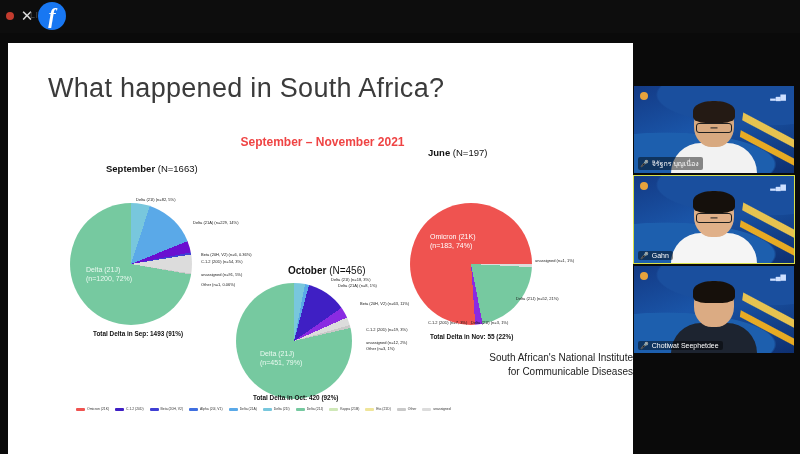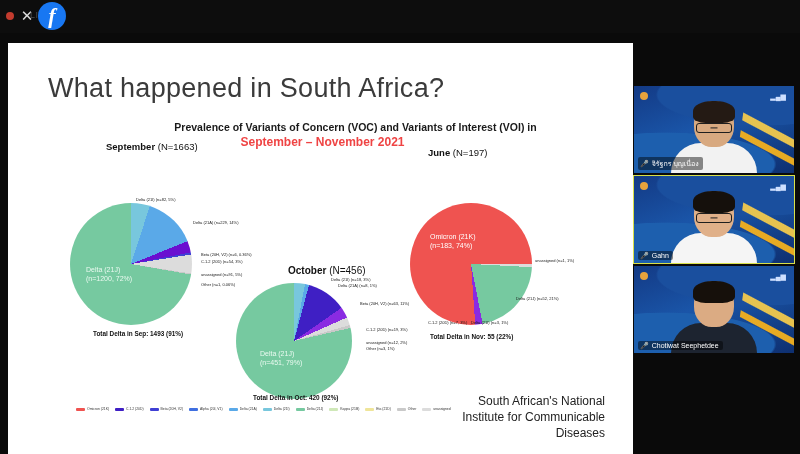--- a/index.html
+++ b/index.html
@@ -36,22 +36,22 @@
   .pie-title span { font-weight: normal; }
 
   .lbl { position: absolute; font-size: 3.6px; color: #1a1a1a; white-space: nowrap;
          line-height: 1.45; transform-origin: left top; }
   .total { position: absolute; font-size: 6.4px; font-weight: bold; color: #111; white-space: nowrap; }
   .inpie { position: absolute; font-size: 7px; color: #eafaf0; line-height: 1.35; white-space: nowrap; }
   .inpie.w { color: #fff; }
 
   .pie { position: absolute; border-radius: 50%; }
 
-  .src { position: absolute; left: 452px; top: 308px; width: 145px; text-align: right;
-         font-size: 12px; color: #222; line-height: 1.35; margin-top: 42px; }
+  .src { position: absolute; left: 480px; top: 308px; width: 145px; text-align: right;
+         font-size: 10px; color: #222; line-height: 1.35; }
 
   
   .legend { position: absolute; left: 68px; top: 364px; width: 545px; display: flex;
             flex-wrap: nowrap; align-items: center; gap: 6px; }
   .lg-item { display: flex; align-items: center; gap: 2px; }
   .lg-sw { width: 9px; height: 3px; border-radius: 1px; }
   .lg-tx { font-size: 3.4px; color: #333; white-space: nowrap; }
 
   
   .tiles { position: absolute; left: 634px; top: 86px; width: 160px; }
@@ -92,24 +92,23 @@
   <div class="topbar">
     <div class="rec-dot"></div>
     <div class="close-x">✕</div>
     <div class="live-word">LIVE</div>
     <div class="fb-badge">f</div>
   </div>
 
   <div class="slide">
 
     <div class="slide-title">What happened in South Africa?</div>
-    <div class="chart-hdr">Prevalence of Variants of Concern (VOC) and Variants of Interest (VOI) in</div>
     <div class="hdr-mid">September – November 2021</div>
 
-    <div class="pie-title" style="left:98px; top:98px;">
+    <div class="pie-title" style="left:98px; top:120px;">
       <b>September</b>
       <span>(N=1663)</span>
     </div>
     <div class="pie" style="left:62px; top:160px; width:122px; height:122px;
                 background: conic-gradient(from 0deg,
                   #78c7dd 0deg 18deg,
                   #5aa9e8 18deg 68deg,
                   #6a0fd0 68deg 79deg,
                   #3f3fd4 79deg 81deg,
                   #dcdcdc 81deg 99deg,

